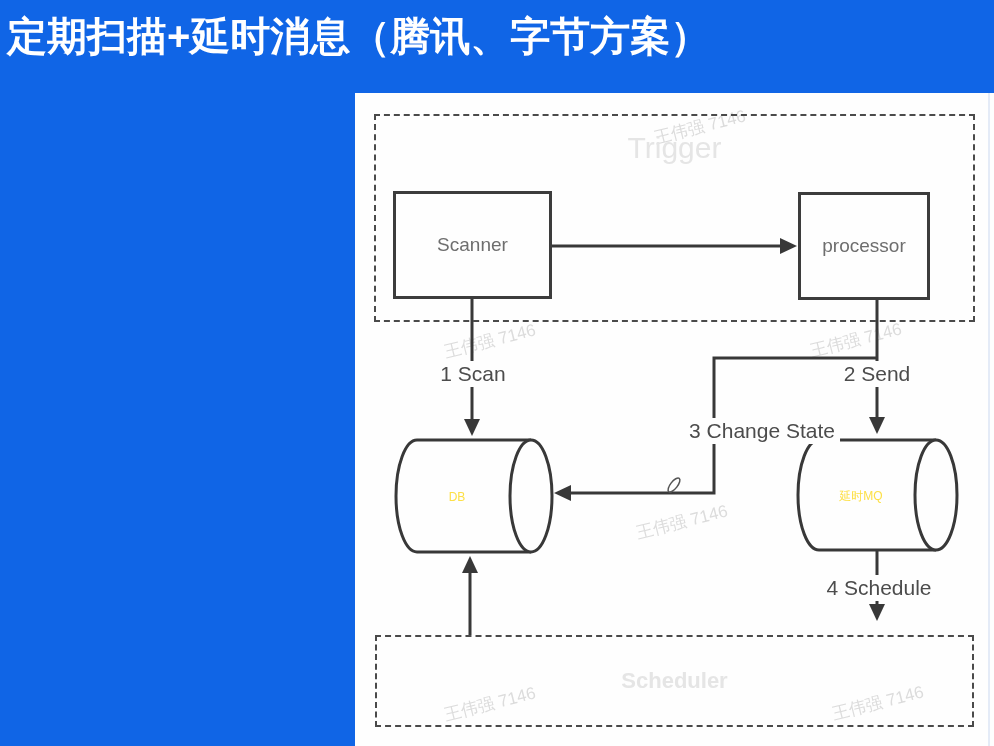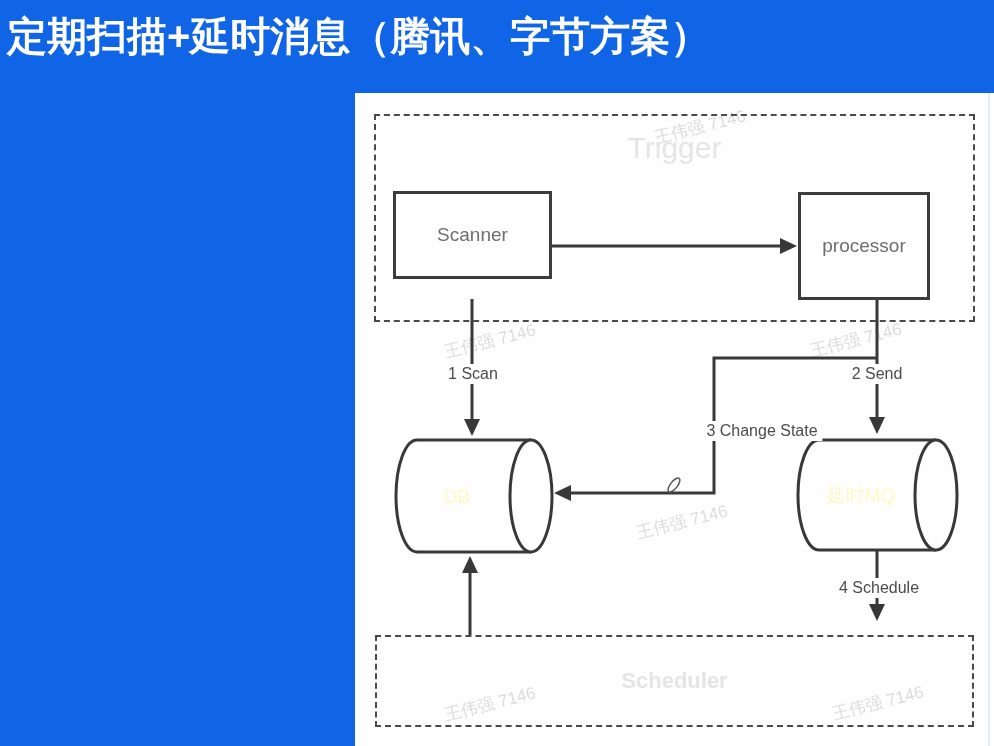--- a/index.html
+++ b/index.html
@@ -43,33 +43,33 @@
     display: block; text-align: center; padding-top: 15px;
     font-size: 30px; font-weight: 500;
   }
   .group-scheduler .group-label { font-size: 22px; font-weight: 600; }
   .node {
     position: absolute; border: 3px solid #3c3c3c; background: #fefefe;
     display: flex; align-items: center; justify-content: center;
     z-index: 3; box-sizing: border-box;
   }
   .node span { font-size: 19px; color: #6e6e6e; white-space: nowrap; }
-  .node-scanner  { left: 393px; top: 191px; width: 159px; height: 88px; text-align: center; }
+  .node-scanner  { left: 393px; top: 191px; width: 159px; height: 108px; text-align: center; }
   .node-processor{ left: 798px; top: 192px; width: 132px; height: 108px; }
   .connectors { position: absolute; left: 0; top: 0; z-index: 2; pointer-events: none; }
   .edge-label {
     position: absolute; z-index: 4;
     transform: translate(-50%,-50%);
     background: #fefefe; padding: 1px 5px;
-    font-size: 16px; color: #4c4c4c; white-space: nowrap;
+    font-size: 21px; color: #4c4c4c; white-space: nowrap;
   }
   .cyl-label {
     position: absolute; z-index: 4;
     transform: translate(-50%,-50%);
-    font-size: 19px; color: #fef9c3; white-space: nowrap;
+    font-size: 12px; color: #fde047; white-space: nowrap;
   }
 </style>
 </head>
 <body>
 
 <div class="canvas">
 
   <div class="page-title">定期扫描+延时消息（腾讯、字节方案）</div>
 
   <div class="panel"></div>

